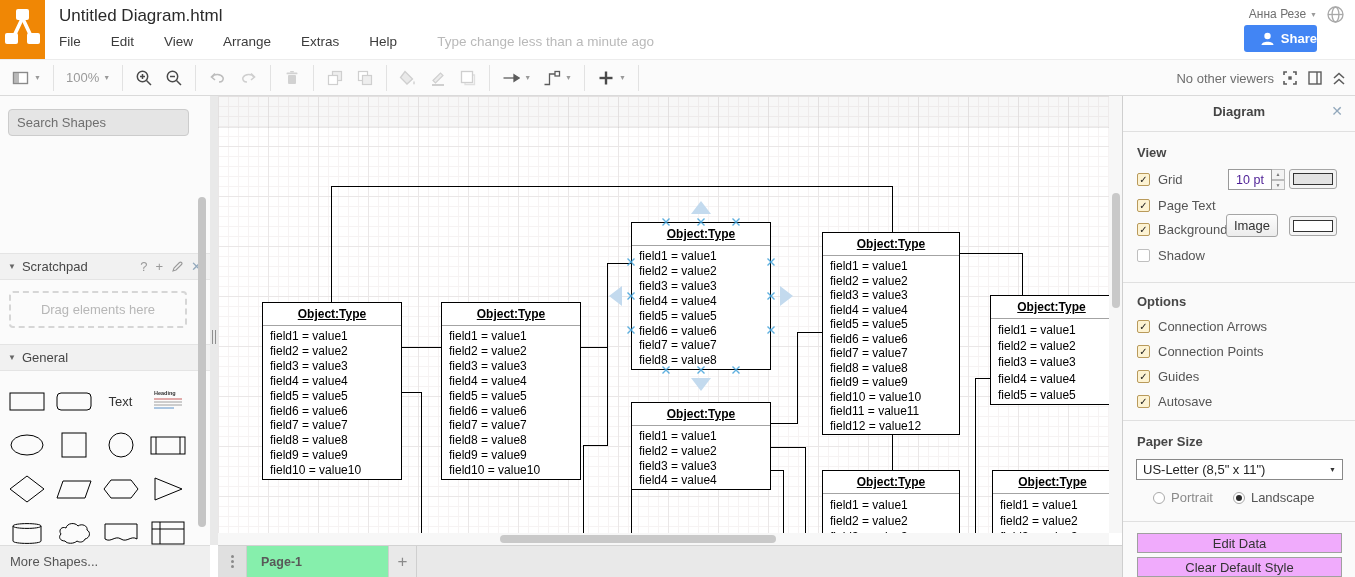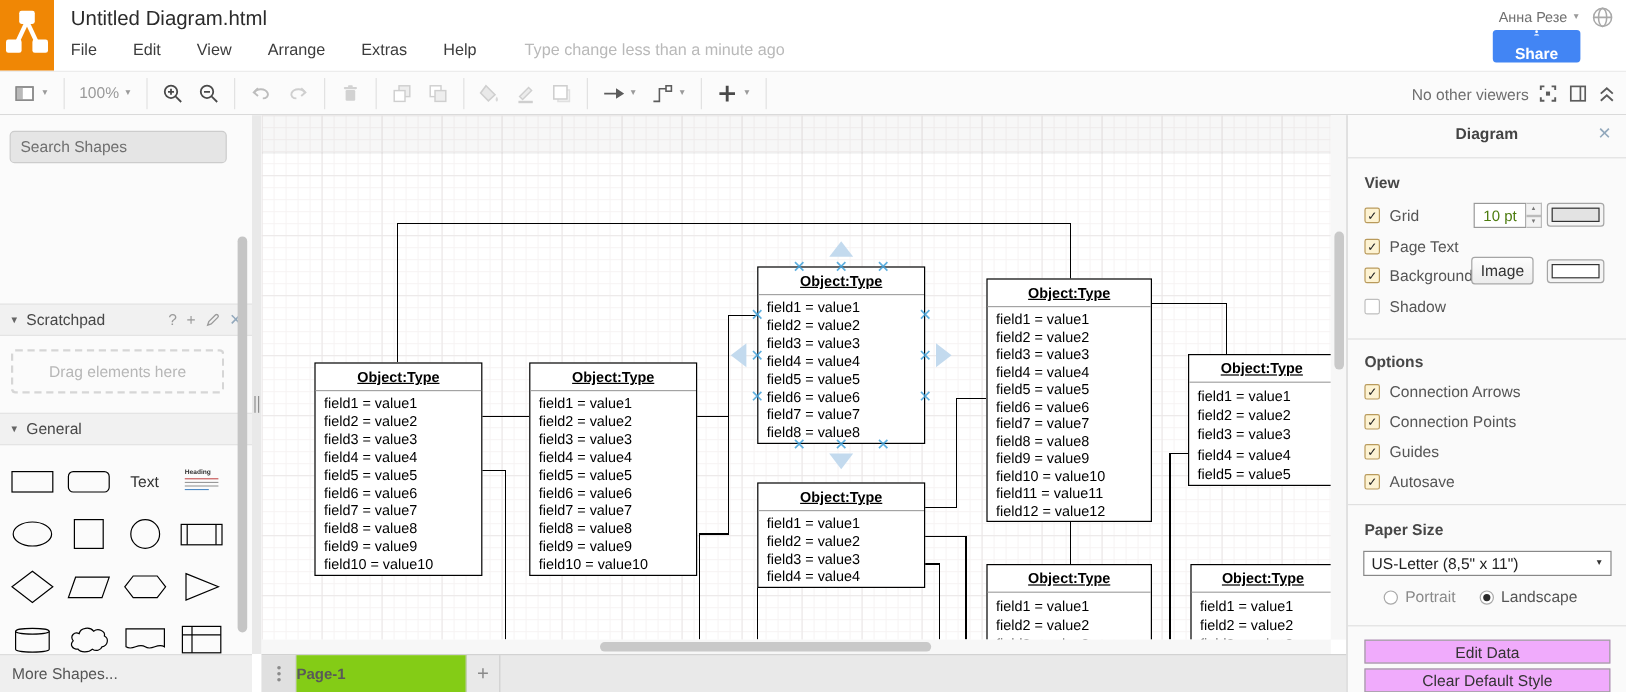--- a/index.html
+++ b/index.html
@@ -10,21 +10,21 @@
   
   #header { position:absolute; left:0; top:0; width:1355px; height:59px; background:#fff; }
   #logo { position:absolute; left:0; top:0; width:45px; height:59px; background:#F08705; }
   #doc-title { position:absolute; left:59px; top:6px; font-size:17px; color:#2b2b2b; }
   #menubar { position:absolute; left:59px; top:34px; display:flex; gap:30px; font-size:13.5px; color:#3c3c3c; }
   .menu-item { cursor:default; }
   #save-status { font-size:13.5px; color:#b9b9b9; margin-left:10px; }
   #user-area { position:absolute; right:38px; top:7px; display:flex; align-items:center; gap:4px; font-size:12px; color:#707070; }
   .caret { font-size:7px; color:#9a9a9a; }
   #globe { position:absolute; right:10px; top:5px; }
-  #share-btn { position:absolute; right:38px; top:25px; width:73px; height:27px; background:#4285f4; border-radius:3px; color:#fff; font-size:13px; font-weight:bold; display:flex; align-items:center; justify-content:space-between; gap:7px; cursor:pointer;flex-direction:column; }
+  #share-btn { position:absolute; right:38px; top:25px; width:73px; height:27px; background:#4285f4; border-radius:3px; color:#fff; font-size:13px; font-weight:bold; display:flex; align-items:center; justify-content:flex-end; gap:7px; cursor:pointer; }
 
   
   #toolbar { position:absolute; left:0; top:59px; width:1355px; height:37px; background:#fbfbfb; border-top:1px solid #ececec; border-bottom:1px solid #dadada; display:flex; align-items:center; }
   .tgroup { display:flex; align-items:center; height:26px; padding:0 12px; border-right:1px solid #e2e2e2; gap:12px; }
   .tbtn { display:flex; align-items:center; gap:4px; cursor:pointer; }
   #zoom-label { font-size:13px; color:#9a9a9a; }
   #toolbar-right { position:absolute; right:8px; top:0; height:36px; display:flex; align-items:center; gap:7px; font-size:13px; color:#6e6e6e; }
   svg.icon { display:block; }
 
   
@@ -66,34 +66,34 @@
 
   
   #hscroll { position:absolute; left:218px; top:533px; width:891px; height:12px; background:#f7f7f7; }
   #hscroll-thumb { position:absolute; left:282px; top:2px; width:276px; height:8px; background:#c9c9c9; border-radius:4px; }
   #vscroll { position:absolute; left:1109px; top:96px; width:13px; height:437px; background:#f7f7f7; }
   #vscroll-thumb { position:absolute; left:2.5px; top:97px; width:8px; height:115px; background:#c9c9c9; border-radius:4px; }
   #pagebar { position:absolute; left:218px; top:545px; width:904px; height:32px; background:#e9e9e9; border-top:1px solid #d2d2d2; display:flex; align-items:stretch; }
   #page-menu-btn { width:29px; background:#e0e0e0; border-right:1px solid #cfcfcf; display:flex; align-items:center; justify-content:center; cursor:pointer; }
   .vdots { display:flex; flex-direction:column; gap:2px; }
   .vdots i { width:3px; height:3px; background:#8a8a8a; border-radius:50%; }
-  #page-tab { width:142px; background:#84cc16; border-right:1px solid #cfcfcf; display:flex; align-items:center; padding-left:0; font-size:12.5px; font-weight:bold; color:#595959; cursor:pointer; }
+  #page-tab { width:142px; background:#86efac; border-right:1px solid #cfcfcf; display:flex; align-items:center; padding-left:14px; font-size:12.5px; font-weight:bold; color:#595959; cursor:pointer; }
   #add-page-btn { width:28px; border-right:1px solid #cfcfcf; display:flex; align-items:center; justify-content:center; font-size:17px; color:#8a8a8a; cursor:pointer; }
 
   
   #rpanel { position:absolute; left:1122px; top:96px; width:233px; height:481px; background:#fafafa; border-left:1px solid #cfcfcf; font-size:13px; color:#4d4d4d; }
   #rpanel-title { position:absolute; left:0; top:8px; width:100%; text-align:center; font-weight:bold; color:#444; }
   #rpanel-close { position:absolute; right:12px; top:7px; color:#92a8bc; font-size:14px; cursor:pointer; }
   .pdivider { position:absolute; left:0; width:233px; border-top:1px solid #e0e0e0; }
   .pheading { position:absolute; left:14px; font-weight:bold; color:#474747; }
   .prow { position:absolute; left:14px; display:flex; align-items:center; gap:8px; color:#555; }
   .cb { width:13px; height:13px; border:1px solid #bfbfbf; background:#fff; border-radius:2px; display:inline-flex; align-items:center; justify-content:center; font-size:10px; color:transparent; cursor:pointer; flex:0 0 auto; }
   .cb.on { background:#fdf3d3; border-color:#b99a5b; color:#222; }
   #grid-size-wrap { position:absolute; left:105px; top:73px; display:flex; }
-  #grid-size-input { width:44px; height:21px; border:1px solid #999; text-align:center; font-size:12.5px; font-family:"Liberation Sans",sans-serif; color:#4d7c0f; background:#fff; }
+  #grid-size-input { width:44px; height:21px; border:1px solid #999; text-align:center; font-size:12.5px; font-family:"Liberation Sans",sans-serif; color:#4c1d95; background:#fff; }
   .spin { width:13px; height:21px; display:flex; flex-direction:column; }
   .spin span { flex:1; border:1px solid #bbb; border-left:none; background:#f3f3f3; font-size:5px; color:#777; display:flex; align-items:center; justify-content:center; cursor:pointer; }
   .swatch { position:absolute; left:166px; width:48px; height:20px; background:#f4f4f4; border:1px solid #a5a5a5; border-radius:3px; display:flex; align-items:center; justify-content:center; cursor:pointer; }
   .swatch > div { width:40px; height:12px; border:1px solid #333; }
   #image-btn { position:absolute; left:103px; top:118px; width:52px; height:23px; background:linear-gradient(#fdfdfd,#ececec); border:1px solid #a5a5a5; border-radius:3px; font-size:13px; color:#333; display:flex; align-items:center; justify-content:center; cursor:pointer; }
   #paper-select { position:absolute; left:13px; top:363px; width:207px; height:21px; border:1px solid #888; background:#fff; display:flex; align-items:center; font-size:13px; color:#222; padding:0 6px; cursor:pointer; }
   #paper-select .caret { margin-left:auto; color:#333; }
   .radio { width:12px; height:12px; border:1px solid #a9a9a9; border-radius:50%; background:#fff; display:inline-flex; align-items:center; justify-content:center; cursor:pointer; flex:0 0 auto; }
   .radio.on::after { content:""; width:6px; height:6px; border-radius:50%; background:#2b2b2b; }
   .pbtn { position:absolute; left:14px; width:205px; height:20px; background:#f0abfc; border:1px solid #a0a0a0; font-size:13px; color:#333; display:flex; align-items:center; justify-content:center; cursor:pointer; }

